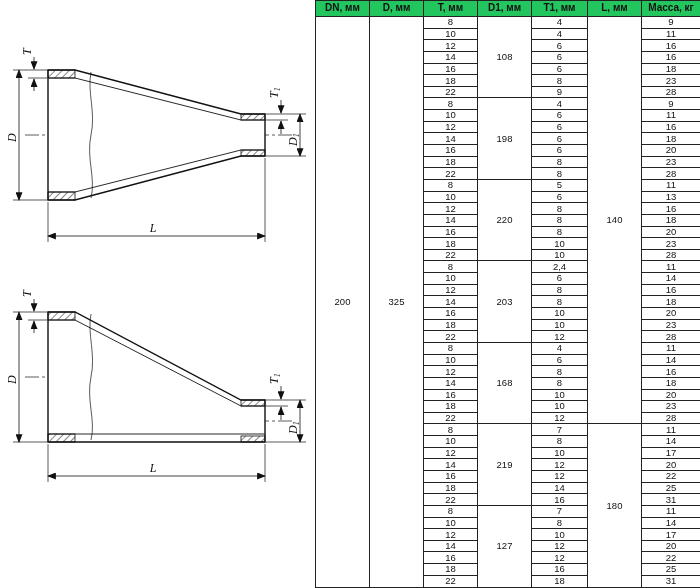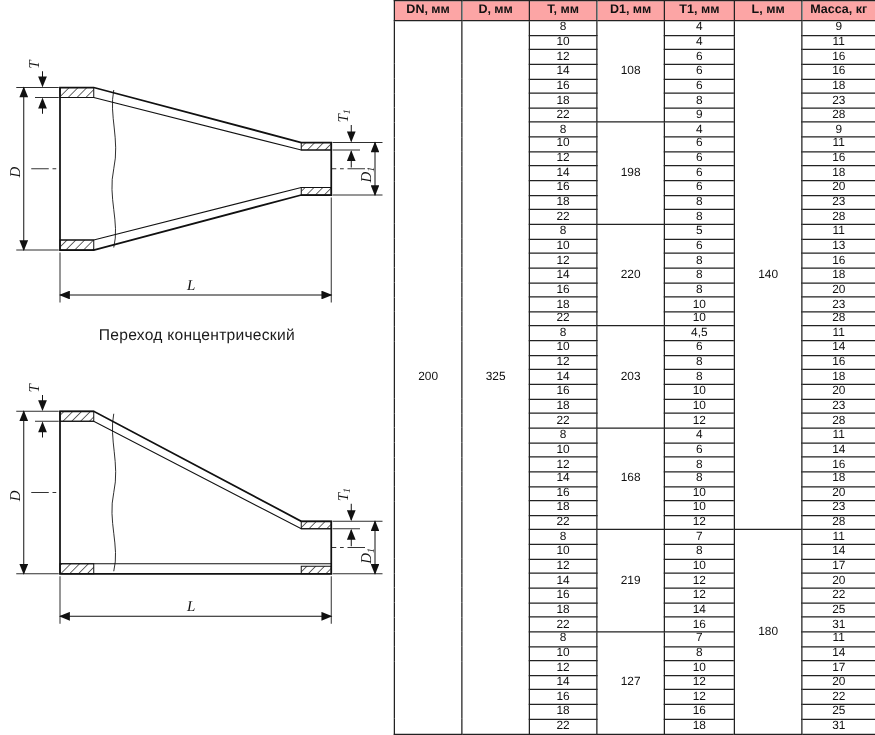--- a/index.html
+++ b/index.html
@@ -23,21 +23,21 @@
     border: 1px solid #222;
     text-align: center;
     vertical-align: middle;
     padding: 0;
     font-size: 9.5px;
     line-height: 1.05;
     color: #111;
     overflow: hidden;
     white-space: nowrap;
   }
-  table.spec th { font-weight: bold; font-size: 10px; height: 16px; background: #fca5a5; }
+  table.spec th { font-weight: bold; font-size: 10px; height: 16px; background: #22c55e; }
 </style>
 </head>
 <body>
 
 <div class="page">
 
   <div class="left-panel">
 
     <div class="drawing-block">
       <svg width="310" height="228" viewBox="0 0 310 228">
@@ -93,21 +93,20 @@
           <text class="dim-text" transform="translate(294,116) rotate(-90)"><tspan>D</tspan><tspan class="dim-sub" dy="2">1</tspan></text>
         </g>
 
         <g>
           <line x1="45" y1="172" x2="45" y2="212" stroke="#111" stroke-width="0.7"></line>
           <line x1="262" y1="128" x2="262" y2="212" stroke="#111" stroke-width="0.7"></line>
           <line x1="45" y1="206" x2="262" y2="206" stroke="#111" stroke-width="0.8" marker-start="url(#arr)" marker-end="url(#arr)"></line>
           <text class="dim-text" x="150" y="202" text-anchor="middle">L</text>
         </g>
       </svg>
-      <div class="drawing-caption">Переход концентрический</div>
     </div>
 
     <div class="drawing-block">
       <svg width="310" height="212" viewBox="0 0 310 212">
 
         <line x1="22" y1="95" x2="178" y2="95" stroke="#333" stroke-width="0.8" stroke-dasharray="14 3 3 3"></line>
         <line x1="160" y1="139" x2="290" y2="139" stroke="#333" stroke-width="0.8" stroke-dasharray="14 3 3 3"></line>
 
         <path d="M45,30 L72,30 L238,118 L262,118 L262,160 L45,160 Z" fill="#ffffff" stroke="#111" stroke-width="1.4"></path>
 
@@ -290,21 +289,21 @@
             <td>23</td>
           </tr>
           <tr>
             <td>22</td>
             <td>10</td>
             <td>28</td>
           </tr>
           <tr>
             <td>8</td>
             <td rowspan="7">203</td>
-            <td>4,5</td>
+            <td>2,4</td>
             <td>11</td>
           </tr>
           <tr>
             <td>10</td>
             <td>6</td>
             <td>14</td>
           </tr>
           <tr>
             <td>12</td>
             <td>8</td>

